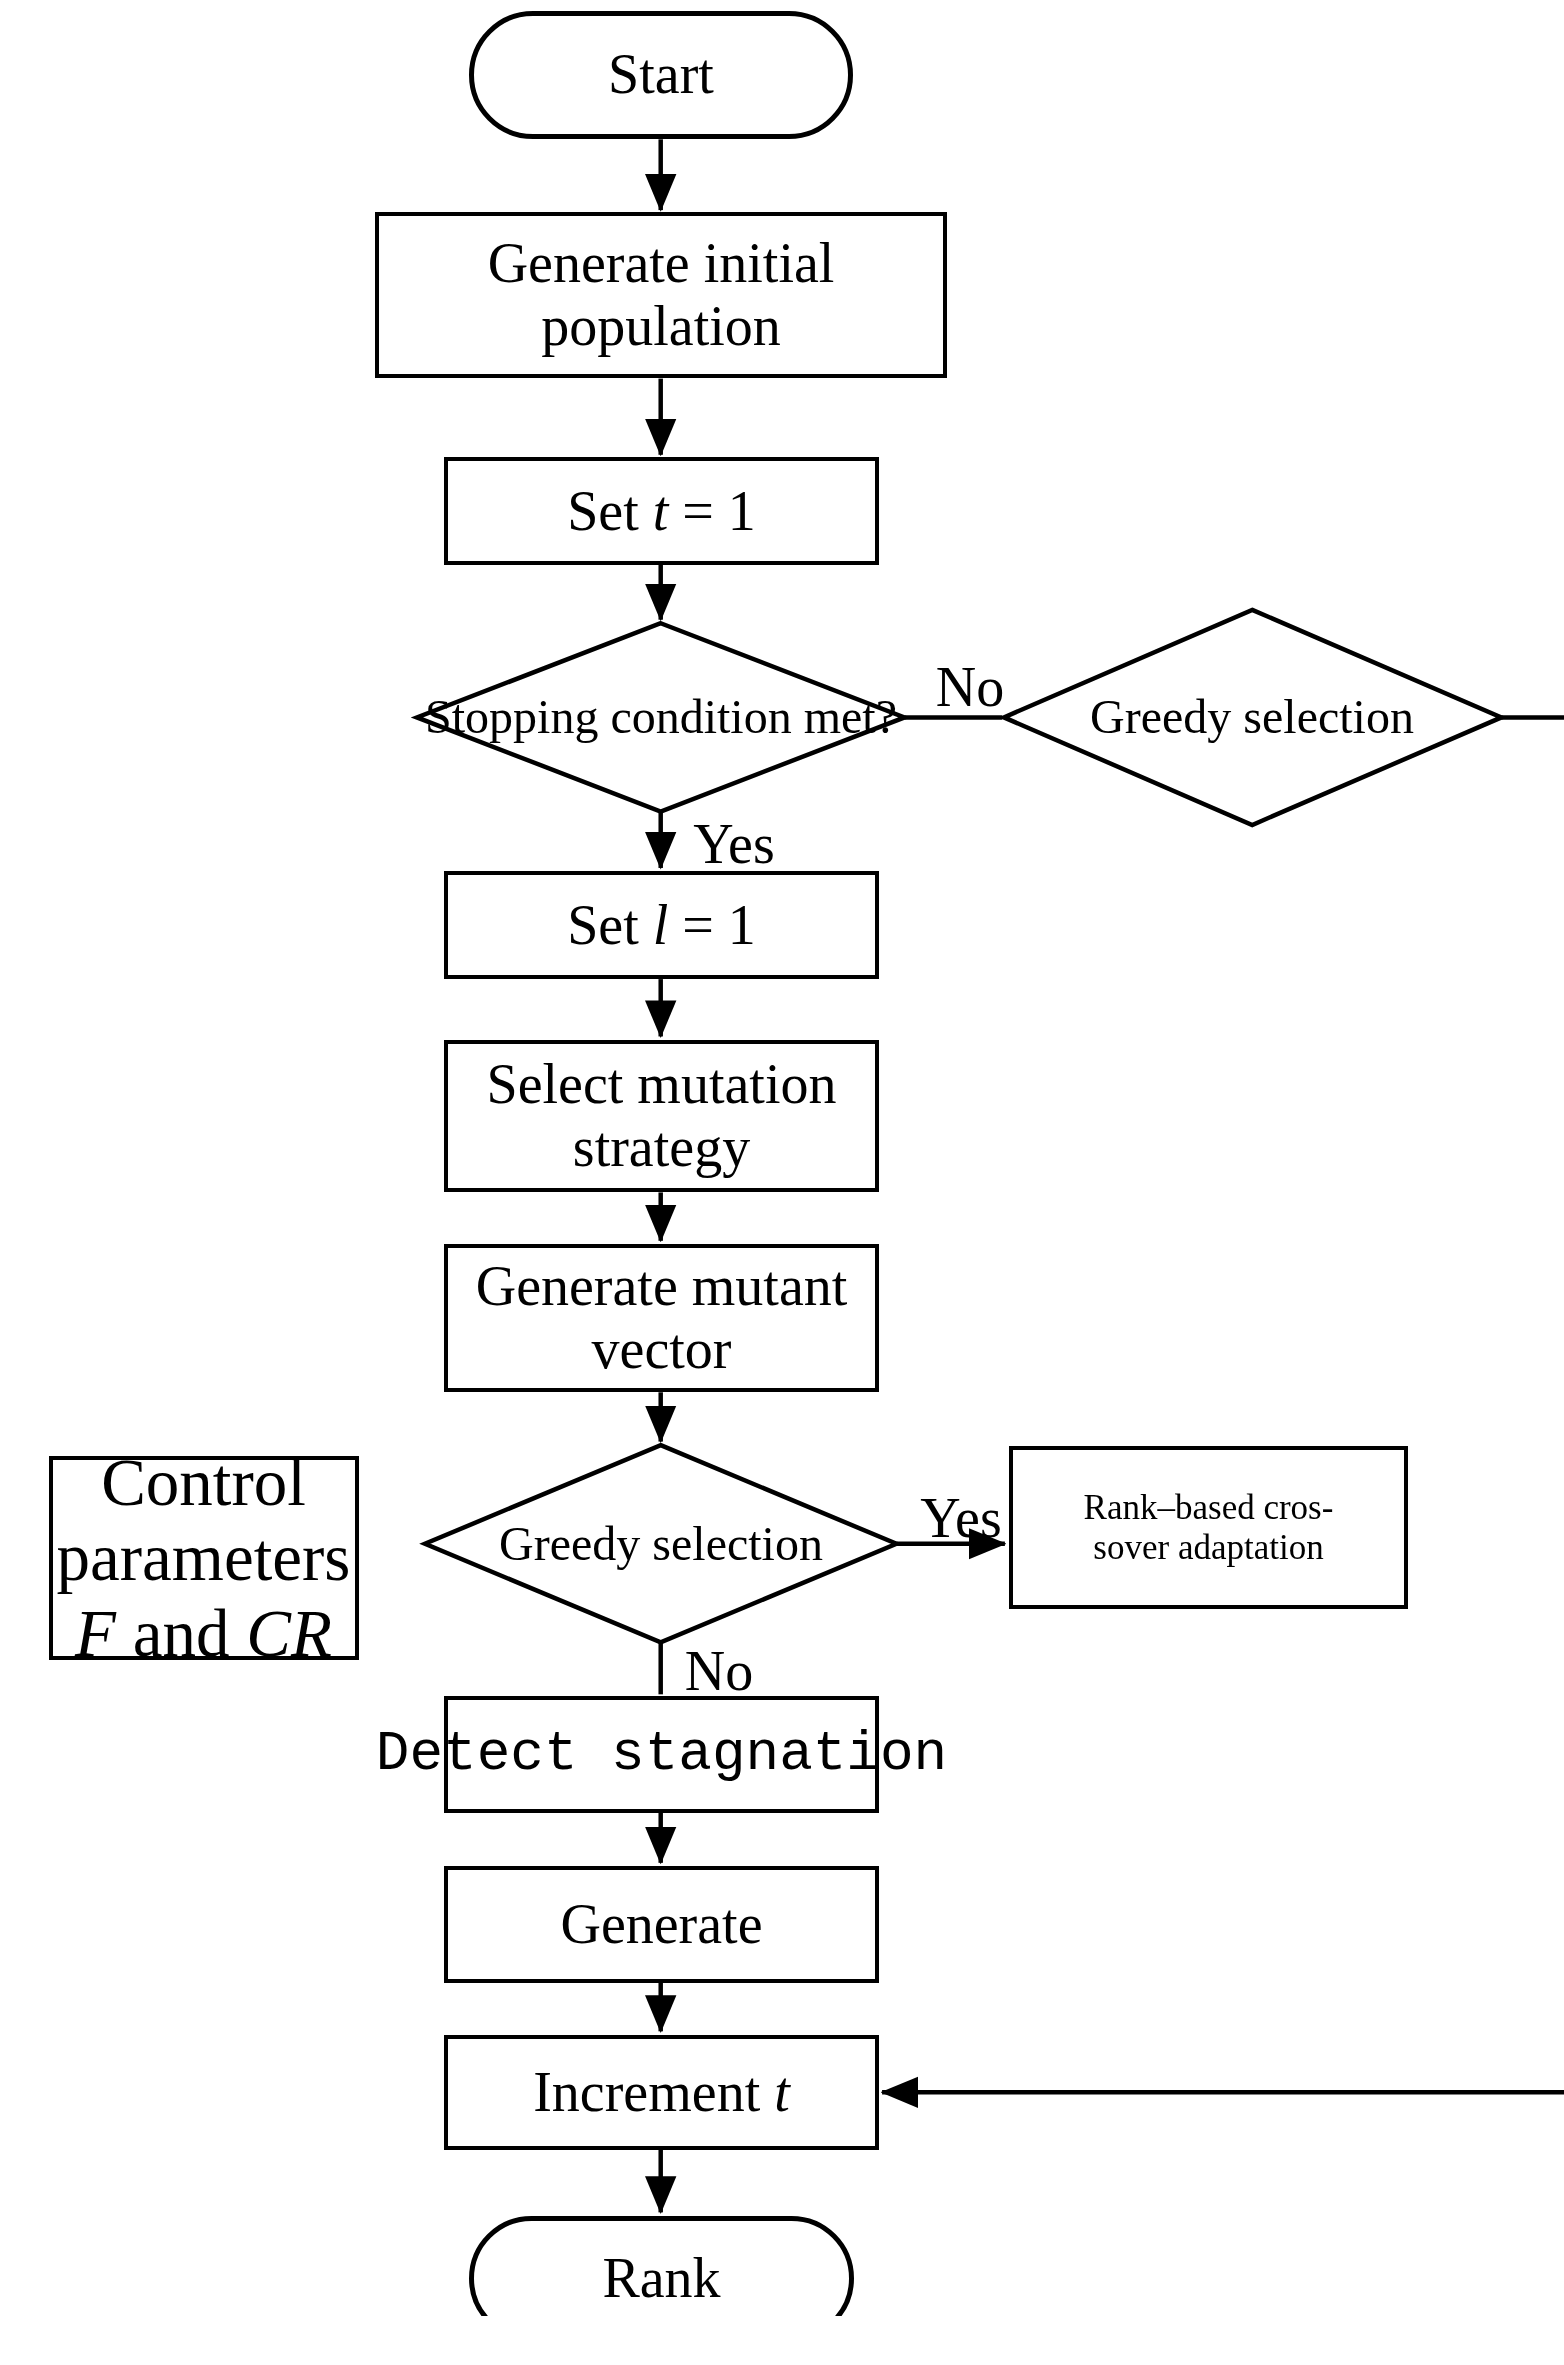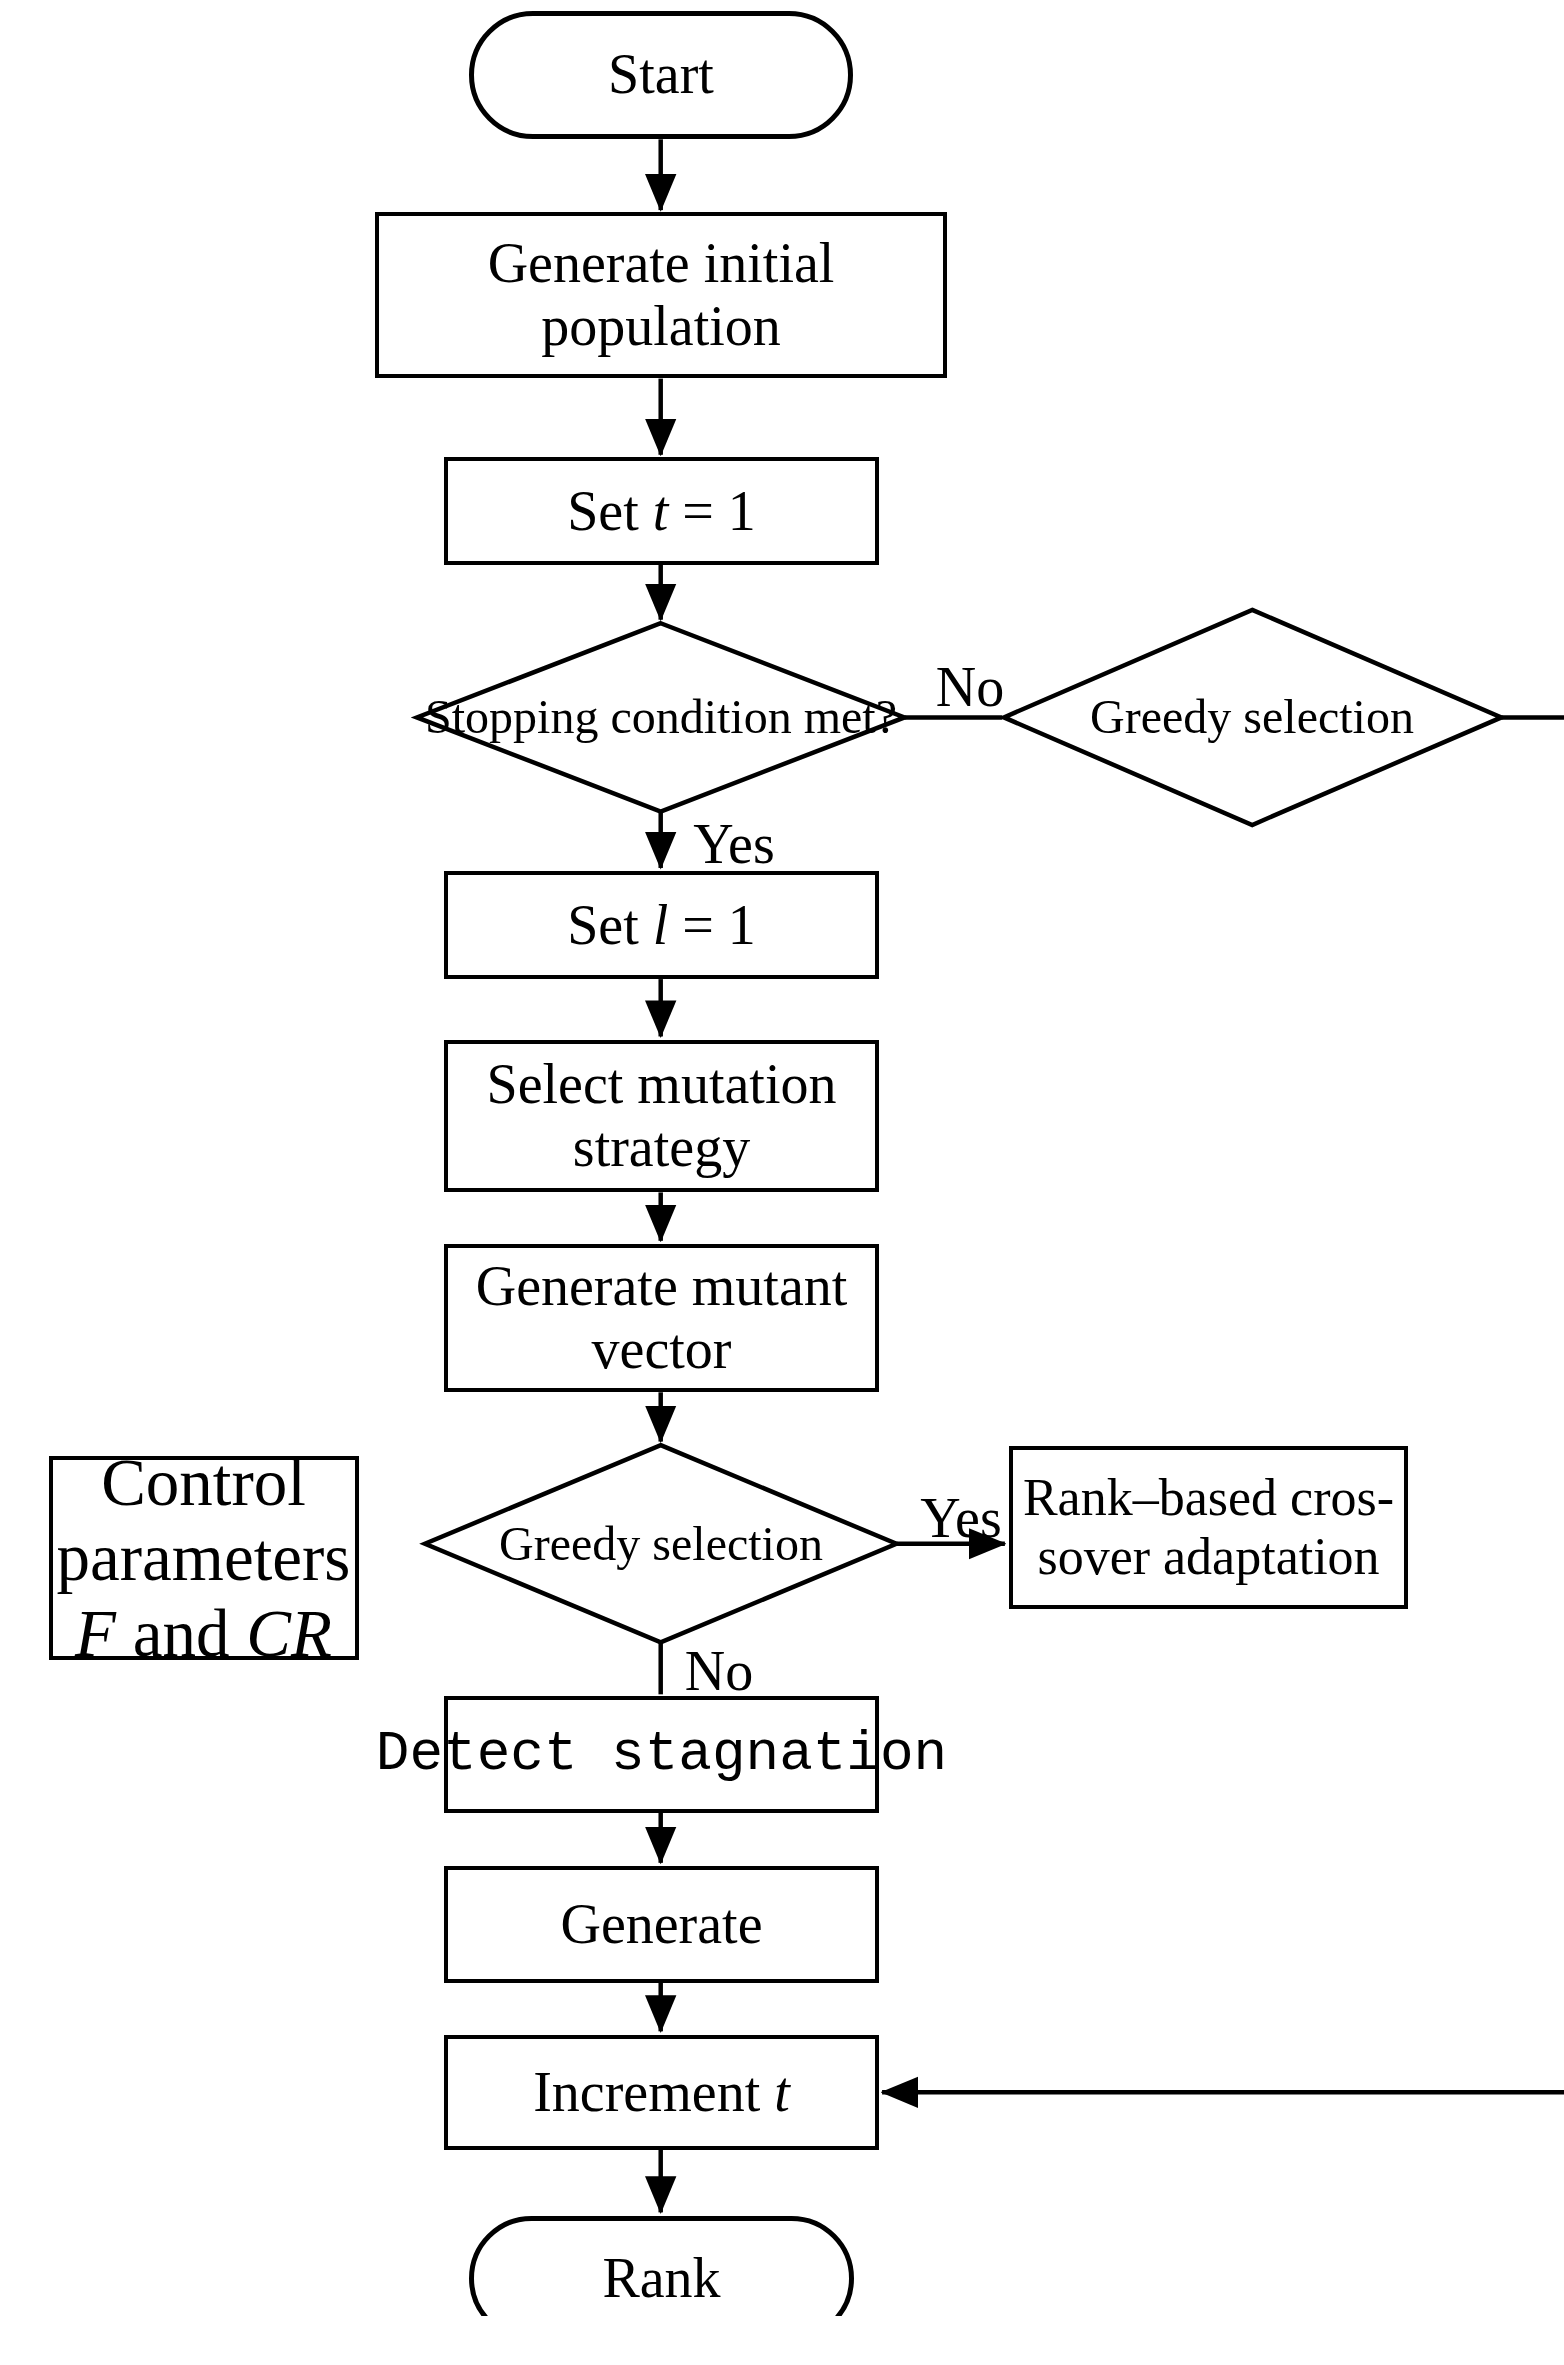--- a/index.html
+++ b/index.html
@@ -49,21 +49,21 @@
     line-height: 1.12;
     white-space: nowrap;
   }
   .edge-label {
     position: absolute;
     transform: translate(-50%, -50%);
     font-size: 56px;
     line-height: 1;
     white-space: nowrap;
   }
-  .small-text { font-size: 52px; }
+  .small-text { font-size: 35px; }
   i { font-style: italic; }
 </style>
 </head>
 <body>
 
 <div id="canvas">
 
   <svg id="edges-svg" viewBox="0 0 1745 2639" xmlns="http://www.w3.org/2000/svg">
     <defs>
       <marker id="ah" viewBox="0 0 12 10" refX="11.5" refY="5" markerWidth="42" markerHeight="36" orient="auto" markerUnits="userSpaceOnUse">

